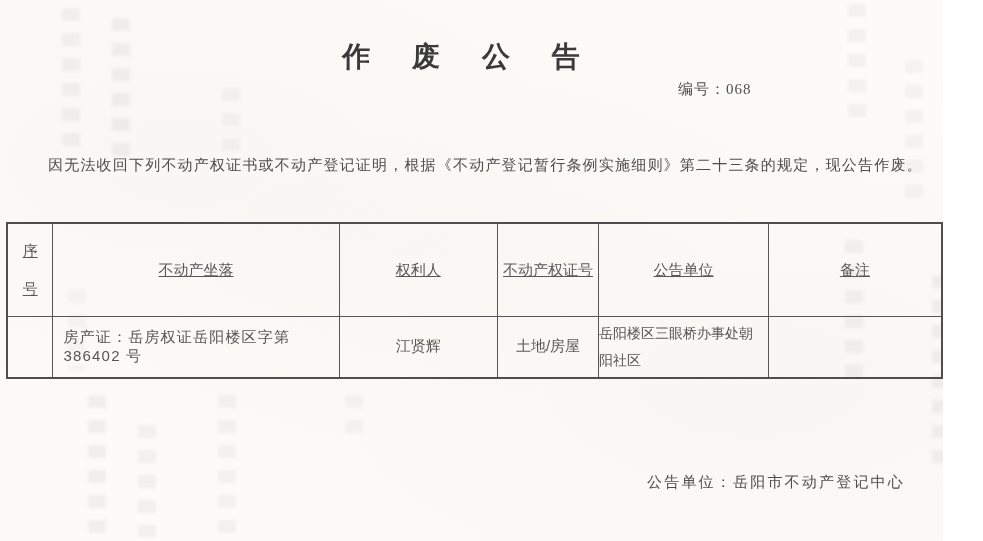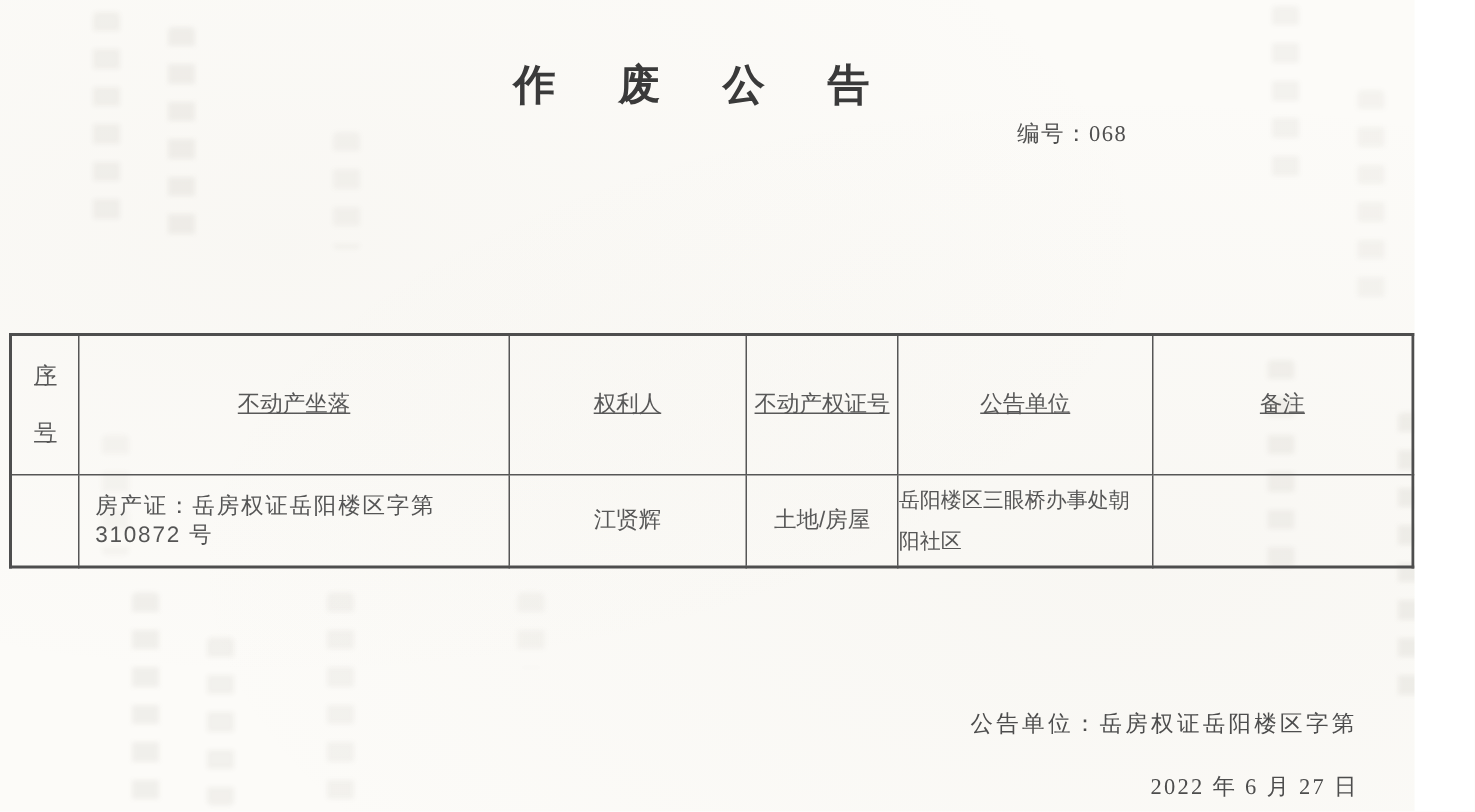--- a/index.html
+++ b/index.html
@@ -91,20 +91,21 @@
   <div class="ghost" style="left:218px; top:395px;height:145px; opacity:.4;"></div>
   <div class="ghost" style="left:345px; top:395px;height:50px;  opacity:.35;"></div>
   <div class="ghost" style="left:68px;  top:290px;height:80px;  opacity:.3;"></div>
 
   <div class="title">作 废 公 告</div>
 
   <div class="number-line">
     <span>编号：</span><span>068</span>
   </div>
 
+  <div class="body-text">因无法收回下列不动产权证书或不动产登记证明，根据《不动产登记暂行条例实施细则》第二十三条的规定，现公告作废。</div>
 
   <table class="notice-table">
     <colgroup>
       <col style="width:47px">
         <col style="width:297px">
         <col style="width:165px">
       <col style="width:105px">
         <col style="width:177px">
         <col style="width:181px">
     </colgroup>
@@ -114,28 +115,27 @@
             <span class="vstack">序号</span>
           </th>
         <th>不动产坐落</th>
         <th>权利人</th>
         <th>不动产权证号</th>
         <th>公告单位</th>
         <th>备注</th>
       </tr>
       <tr class="datar">
         <td></td>
-        <td class="cert-cell">房产证：岳房权证岳阳楼区字第 310872 号</td>
+        <td class="cert-cell">房产证：岳房权证岳阳楼区字第 386402 号</td>
         <td>江贤辉</td>
         <td>土地/房屋</td>
         <td class="loc-cell">岳阳楼区三眼桥办事处朝阳社区</td>
         <td></td>
       </tr>
     </tbody>
   </table>
 
   <div class="issuer-line">
-    <span>公告单位：</span><span>岳房权证岳阳楼区字第</span>
+    <span>公告单位：</span><span>岳阳市不动产登记中心</span>
   </div>
 
-  <div class="date-line">2022 年 6 月 27 日</div>
 
 </div>
 
 </body></html>

